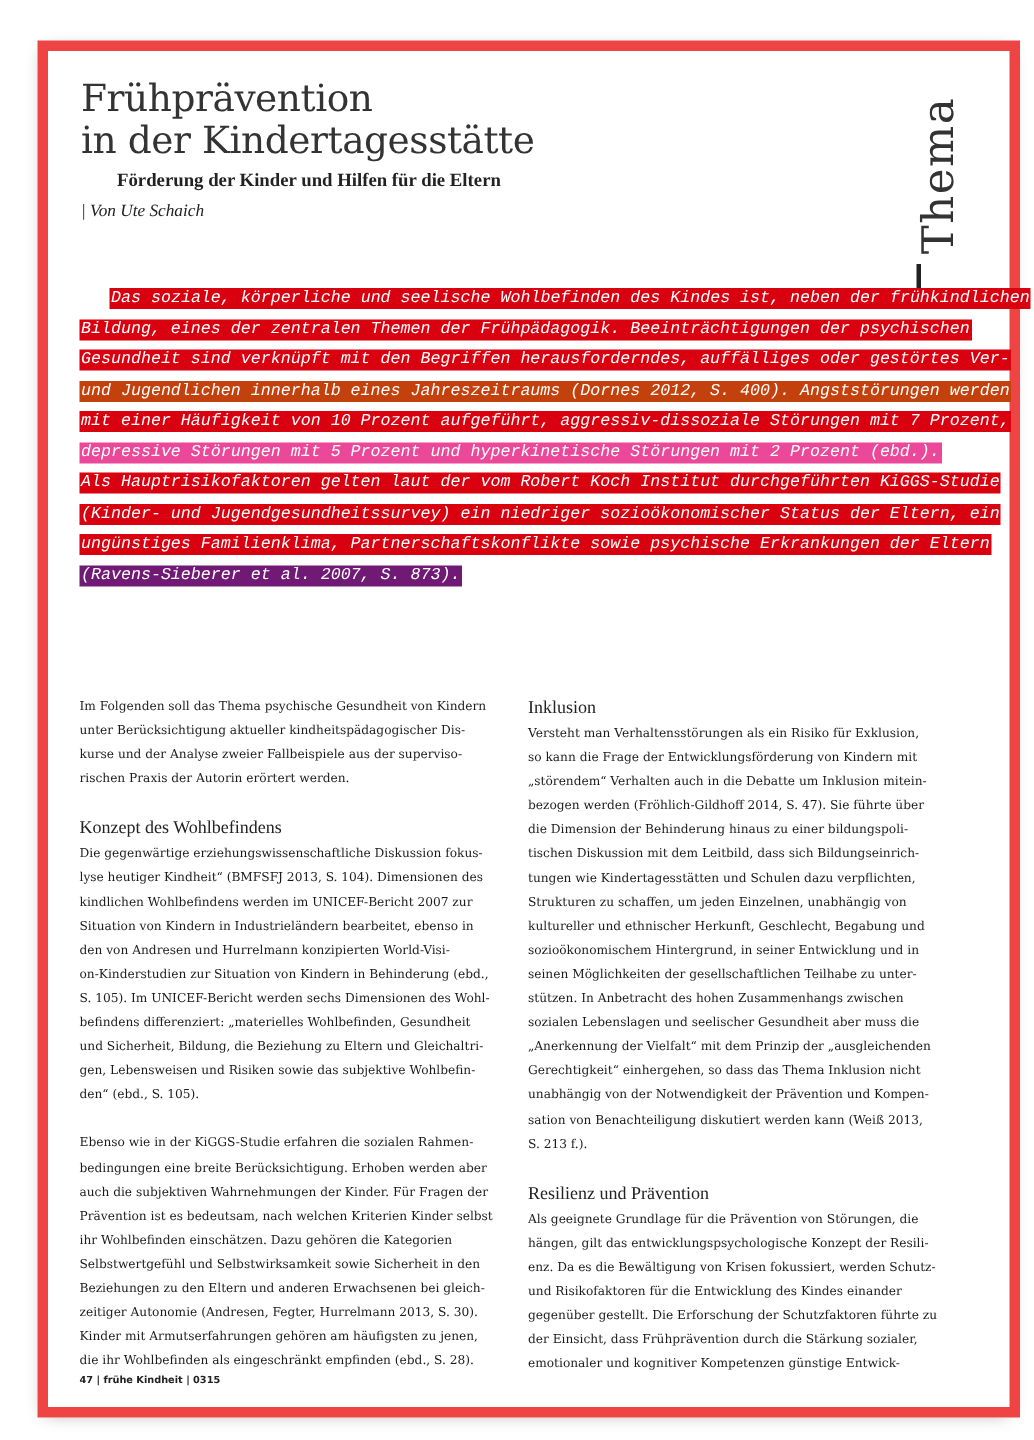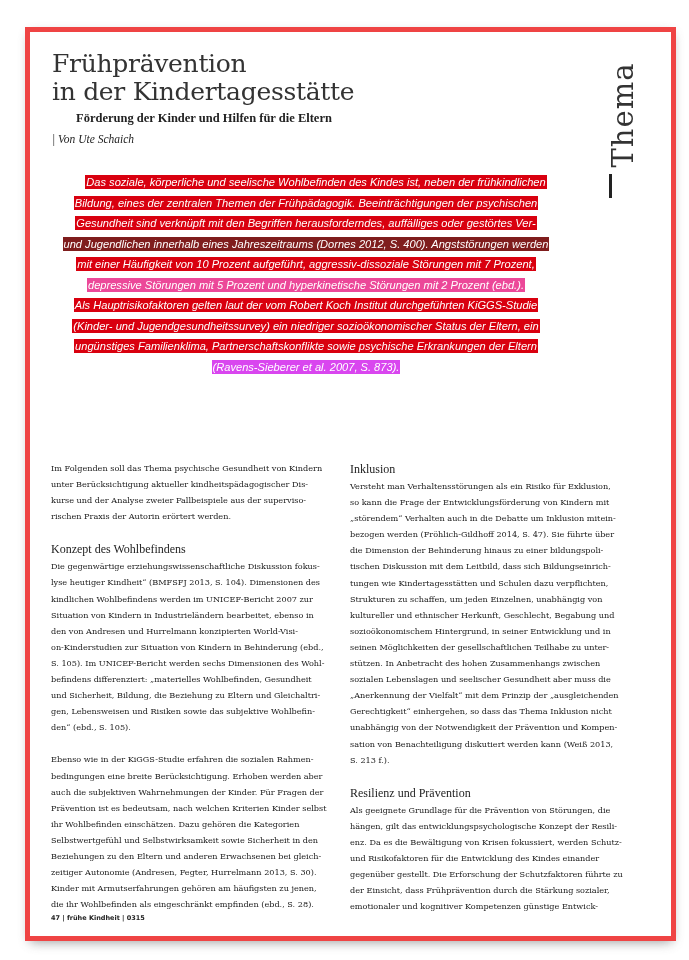--- a/index.html
+++ b/index.html
@@ -6,21 +6,21 @@
   body {
     width: 689px; height: 960px; background: #ffffff; position: relative; overflow: hidden;
     font-family: "DejaVu Serif", serif; color: #1a1a1a;
   }
   .shadow {
     position: absolute; left: 30px; top: 34px; width: 642px; height: 908px;
     background: #8a8a8a; filter: blur(6px); opacity: 0.85;
   }
   .page {
     position: absolute; left: 25px; top: 27px; width: 641px; height: 904px;
-    background: #ffffff; border: 5px solid #ef4444;
+    background: #ffffff; border: 7px solid #ef4444;
   }
   .title {
     position: absolute; left: 22px; top: 18px; width: 520px;
     font-family: "DejaVu Serif", serif; font-weight: 300; font-size: 25px; line-height: 28px;
     color: #333; letter-spacing: -0.3px;
   }
   .title .line { display: block; white-space: nowrap; }
   .subtitle {
     position: absolute; left: 22px; top: 79px;
     font-family: "Liberation Serif", serif; font-weight: bold; font-size: 12.5px; color: #222; margin-left: 24px;
@@ -36,24 +36,23 @@
     position: absolute; left: 50%; top: 50%;
     transform: translate(-50%, -50%) rotate(-90deg);
     font-family: "DejaVu Serif", serif; font-size: 29px; font-weight: 300; color: #333;
     white-space: nowrap; letter-spacing: 1px;
   }
   .section-label .bar {
     position: absolute; left: 6px; top: 134px; width: 3px; height: 24px; background: #222;
     transform: rotate(0deg);
   }
   .lead {
-    position: absolute; left: 21px; top: 140px; width: 510px;
-    font-family: Liberation Sans, sans-serif; font-style: italic; font-size: 11.1px; line-height: 20.5px;
+    position: absolute; left: 21px; top: 155px; width: 510px;
+    font-family: Liberation Mono, monospace; font-style: italic; font-size: 11.1px; line-height: 20.5px;
     color: #ffffff;
-    text-align: center;
   }
   .lead span.hl {
     background: #d9000f; padding: 1px 1px; box-decoration-break: clone; -webkit-box-decoration-break: clone;
   }
   .lead .line { display: block; white-space: nowrap; }
   .col {
     position: absolute; top: 428px; width: 288px;
     font-family: "DejaVu Serif", serif; font-size: 8.15px; line-height: 16.1px; color: #1a1a1a;
   }
   .col.left { left: 21px; }
@@ -84,27 +83,27 @@
 
   <div class="section-label">
     <span class="text">Thema</span>
     <span class="bar"></span>
   </div>
 
   <div class="lead">
     <span class="line" style="padding-left:20px"><span class="hl" style="background: rgb(217, 0, 15);">Das soziale, körperliche und seelische Wohlbefinden des Kindes ist, neben der frühkindlichen</span></span>
     <span class="line"><span class="hl" style="background: rgb(217, 0, 15);">Bildung, eines der zentralen Themen der Frühpädagogik. Beeinträchtigungen der psychischen</span></span>
     <span class="line"><span class="hl" style="background: rgb(217, 0, 15);">Gesundheit sind verknüpft mit den Begriffen herausforderndes, auffälliges oder gestörtes Ver-</span></span>
-    <span class="line"><span class="hl" style="background: #7f1d1d; margin-top: 38px;">und Jugendlichen innerhalb eines Jahreszeitraums (Dornes 2012, S. 400). Angststörungen werden</span></span>
+    <span class="line"><span class="hl" style="background: #c2410c; margin-top: 38px;">und Jugendlichen innerhalb eines Jahreszeitraums (Dornes 2012, S. 400). Angststörungen werden</span></span>
     <span class="line"><span class="hl" style="background: rgb(217, 0, 15);">mit einer Häufigkeit von 10 Prozent aufgeführt, aggressiv-dissoziale Störungen mit 7 Prozent,</span></span>
     <span class="line"><span class="hl" style="background: #ec4899;">depressive Störungen mit 5 Prozent und hyperkinetische Störungen mit 2 Prozent (ebd.).</span></span>
     <span class="line"><span class="hl" style="background: rgb(217, 0, 15);">Als Hauptrisikofaktoren gelten laut der vom Robert Koch Institut durchgeführten KiGGS-Studie</span></span>
     <span class="line"><span class="hl" style="background: rgb(217, 0, 15);">(Kinder- und Jugendgesundheitssurvey) ein niedriger sozioökonomischer Status der Eltern, ein</span></span>
     <span class="line"><span class="hl" style="background: rgb(217, 0, 15);">ungünstiges Familienklima, Partnerschaftskonflikte sowie psychische Erkrankungen der Eltern</span></span>
-    <span class="line"><span class="hl" style="background: #d946ef;">(Ravens-Sieberer et al. 2007, S. 873).</span></span>
+    <span class="line"><span class="hl" style="background: #701a75;">(Ravens-Sieberer et al. 2007, S. 873).</span></span>
   </div>
 
   <div class="col left">
     <p>
       <span class="line">Im Folgenden soll das Thema psychische Gesundheit von Kindern</span>
       <span class="line">unter Berücksichtigung aktueller kindheitspädagogischer Dis-</span>
       <span class="line">kurse und der Analyse zweier Fallbeispiele aus der superviso-</span>
       <span class="line">rischen Praxis der Autorin erörtert werden.</span>
     </p>
     <div class="gap"></div>

